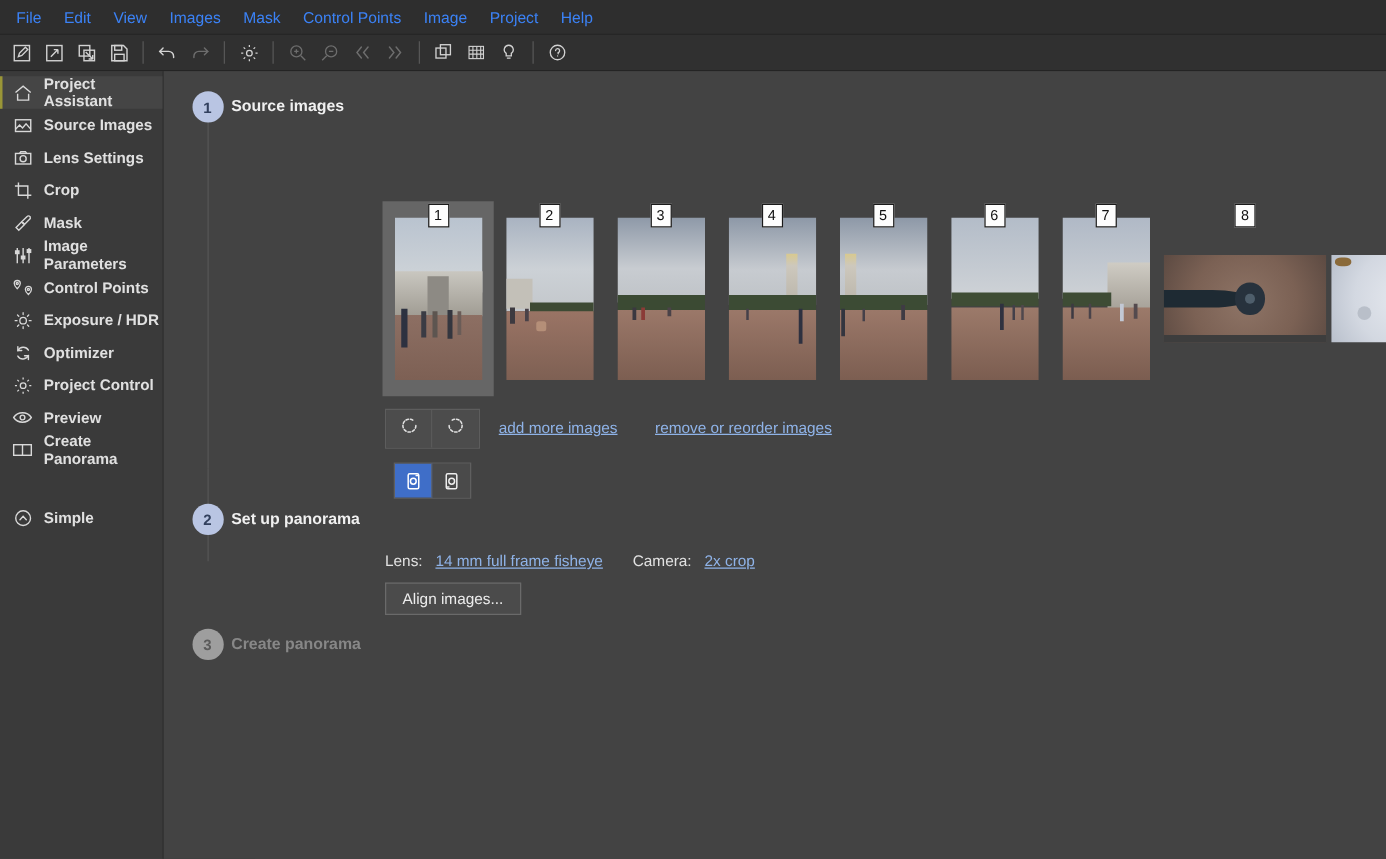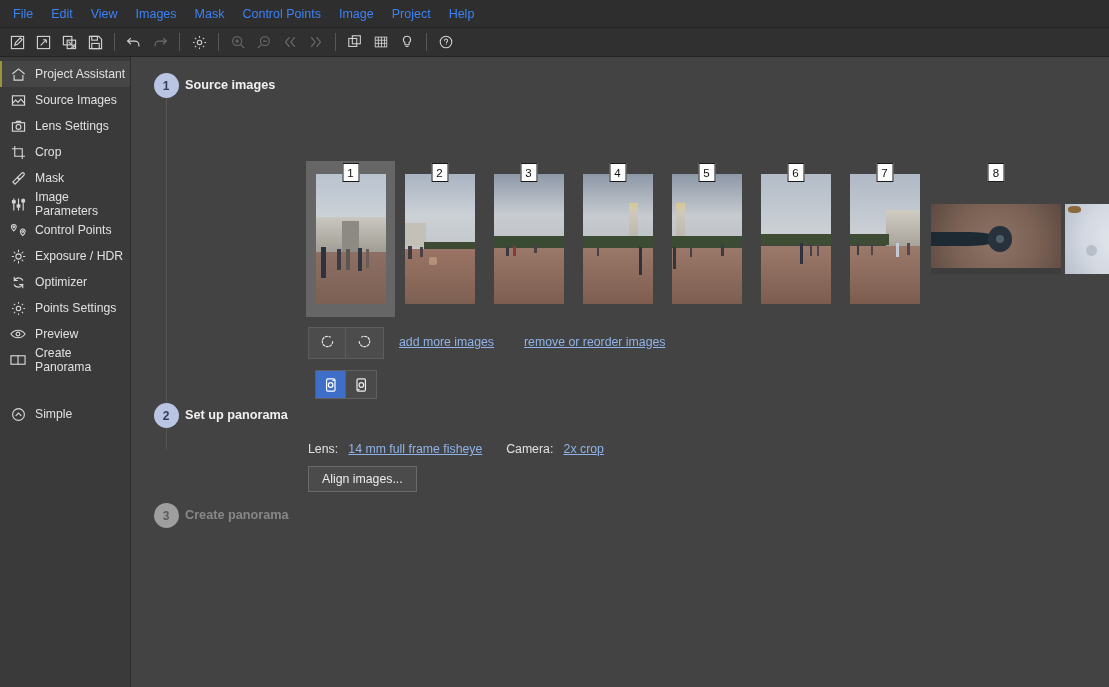--- a/index.html
+++ b/index.html
@@ -54,20 +54,21 @@
   
   .body-wrap { display: flex; height: 630px; }
 
   
   .sidebar {
     width: 131px;
     background: #3a3a3a;
     border-right: 1px solid #2c2c2c;
     padding-top: 4px;
     flex-shrink: 0;
+    font-weight: bold;
   }
   .side-item {
     height: 26px;
     display: flex;
     align-items: center;
     padding-left: 8px;
     font-size: 12.2px;
     color: #e0e0e0;
     cursor: default;
     position: relative;
@@ -473,21 +474,21 @@
       <span>Optimizer</span>
     </div>
 
     <div class="side-item">
       <span class="side-ico">
         <svg width="15" height="15" viewBox="0 0 16 16" fill="none" stroke="currentColor" stroke-width="1.1">
           <circle cx="8" cy="8" r="2.4"></circle>
           <path d="M8 1v1.8M8 13.2V15M1 8h1.8M13.2 8H15M3.1 3.1l1.3 1.3M11.6 11.6l1.3 1.3M12.9 3.1l-1.3 1.3M4.4 11.6l-1.3 1.3"></path>
         </svg>
       </span>
-      <span>Points Settings</span>
+      <span>Project Control</span>
     </div>
 
     <div class="side-item">
       <span class="side-ico">
         <svg width="16" height="14" viewBox="0 0 17 14" fill="none" stroke="currentColor" stroke-width="1.2">
           <path d="M1 7s2.7-4 7.5-4S16 7 16 7s-2.7 4-7.5 4S1 7 1 7z"></path>
             <circle cx="8.5" cy="7" r="2"></circle>
         </svg>
       </span>
       <span>Preview</span>

